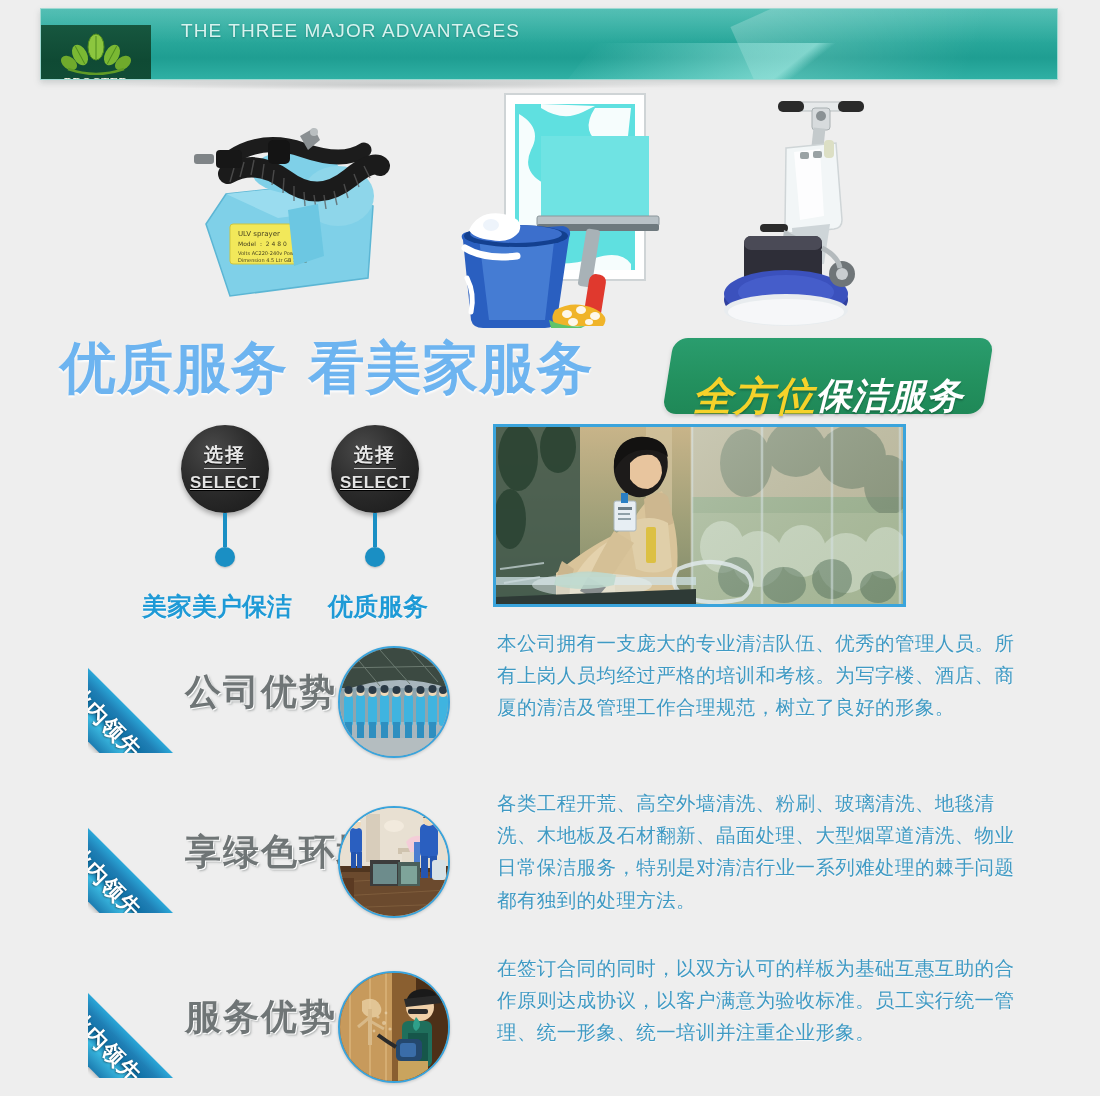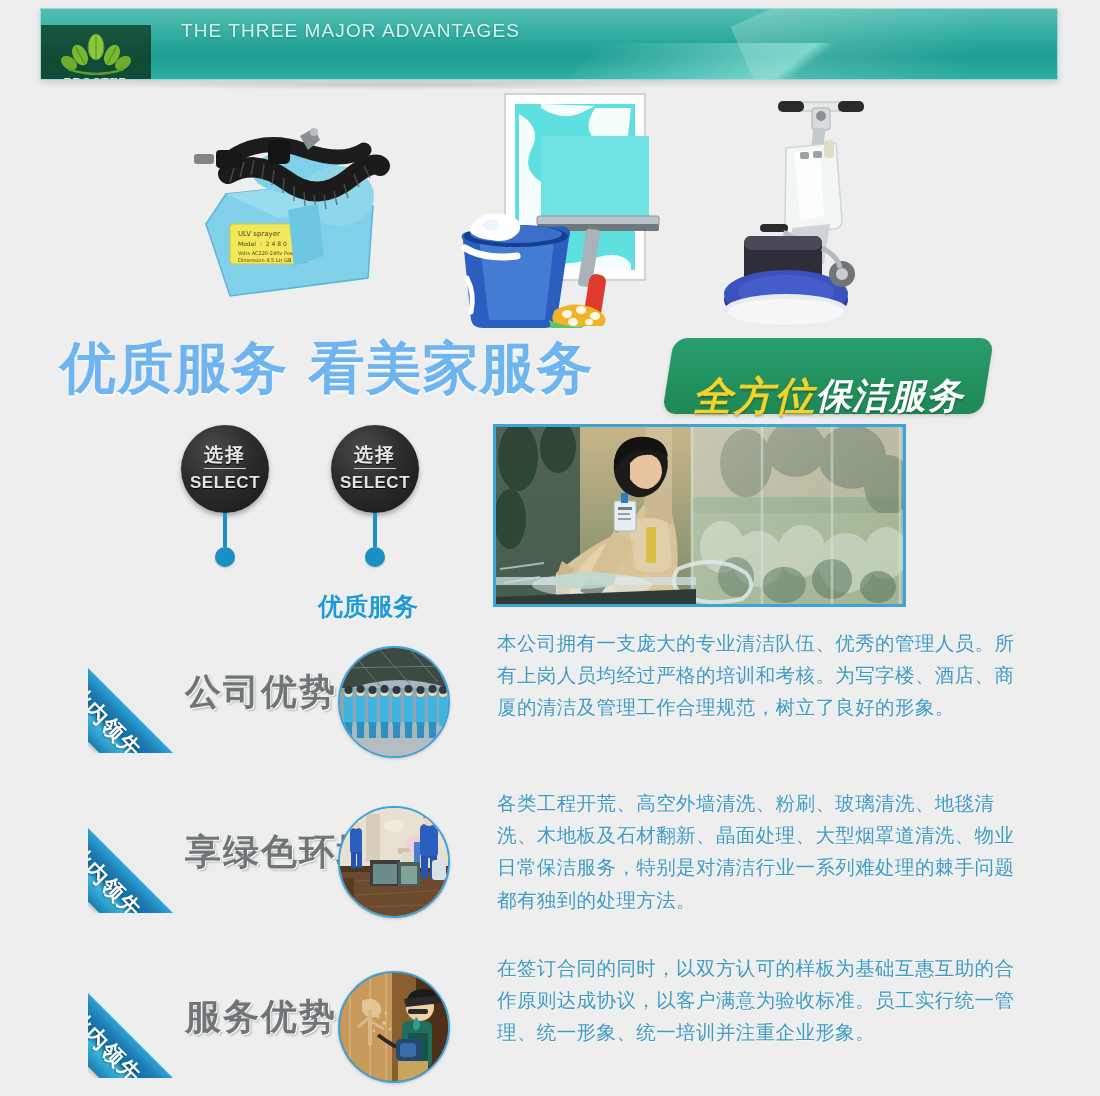--- a/index.html
+++ b/index.html
@@ -119,20 +119,21 @@
   }
   .sel-cn {
     color:#e9e9e9; font-size:19px; font-weight:bold; letter-spacing:2px;
     line-height:1; padding-bottom:4px; border-bottom:1.5px solid #c9c9c9;
     text-shadow:0 1px 1px #000;
   }
   .sel-en {
     color:#e4e4e4; font-size:17px; font-weight:bold; letter-spacing:.5px;
     margin-top:4px; font-family:"Liberation Sans",sans-serif;
     text-shadow:0 1px 1px #000;
+    text-decoration:underline;
   }
   .sel-stem {
     width:4px; height:34px; background:#1a8fc4; margin:0 auto;
   }
   .sel-dot {
     width:20px; height:20px; border-radius:50%; background:#1a8fc4; margin:0 auto;
     box-shadow:0 1px 2px rgba(0,0,0,.2);
   }
   .sel-label {
     position:absolute; top:165px;
@@ -344,30 +345,31 @@
   <div class="selects">
 
     <div class="sel-unit" style="left:150px;top:0;">
       <div class="sel-circle">
         <div class="sel-cn">选择</div>
         <div class="sel-en">SELECT</div>
       </div>
       <div class="sel-stem"></div>
       <div class="sel-dot"></div>
     </div>
+    <div class="sel-label" style="left:142px;">美家美户保洁</div>
 
     <div class="sel-unit" style="left:300px;top:0;">
       <div class="sel-circle">
         <div class="sel-cn">选择</div>
         <div class="sel-en">SELECT</div>
       </div>
       <div class="sel-stem"></div>
       <div class="sel-dot"></div>
     </div>
-    <div class="sel-label" style="left:318px;">优质服务</div>
+    <div class="sel-label" style="left:328px;">优质服务</div>
   </div>
 
   <div class="hero-photo">
     <svg viewBox="0 0 407 177" width="407" height="177">
       <defs>
         <linearGradient id="gwin" x1="0" y1="0" x2="0" y2="1">
           <stop offset="0" stop-color="#c8b489"></stop>
             <stop offset="55%" stop-color="#9e9f78"></stop>
           <stop offset="100%" stop-color="#7f8a6a"></stop>
         </linearGradient>

